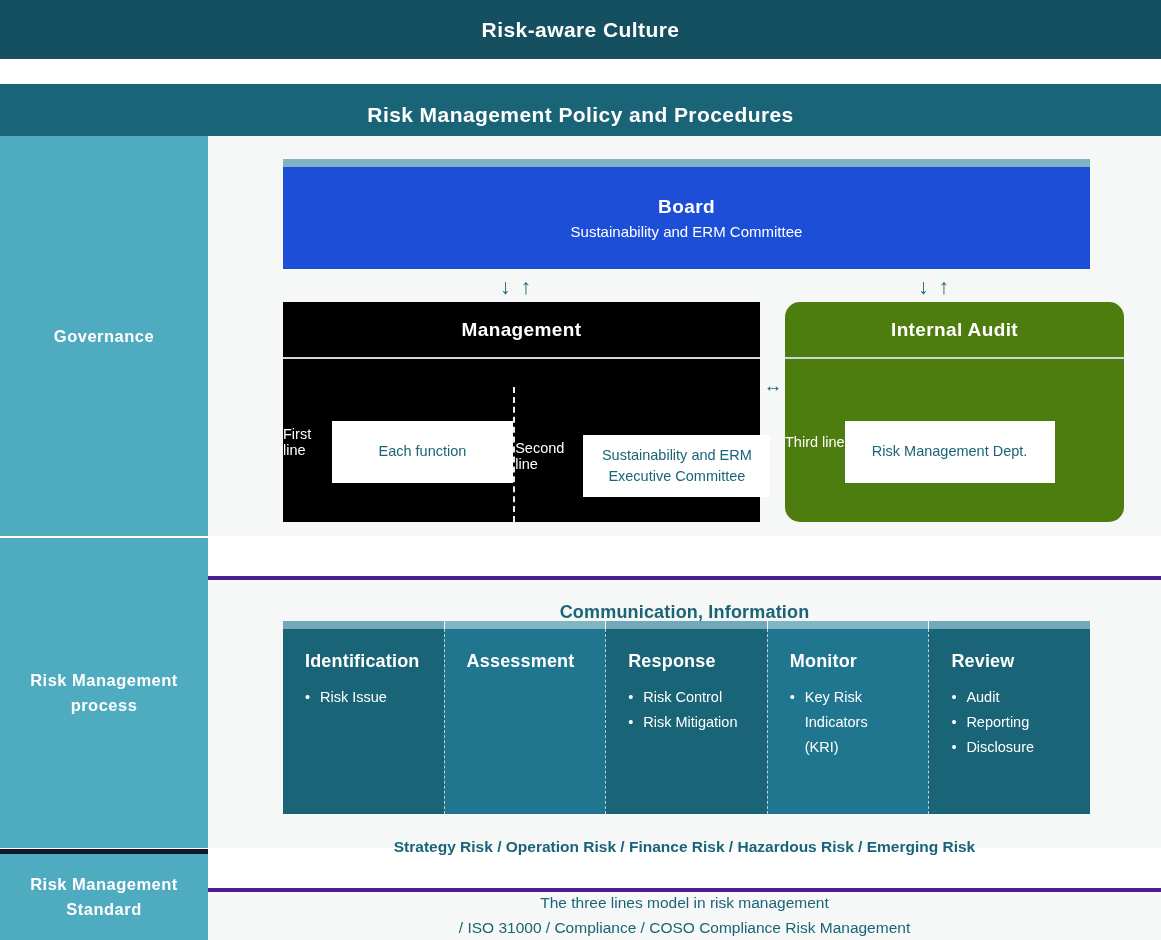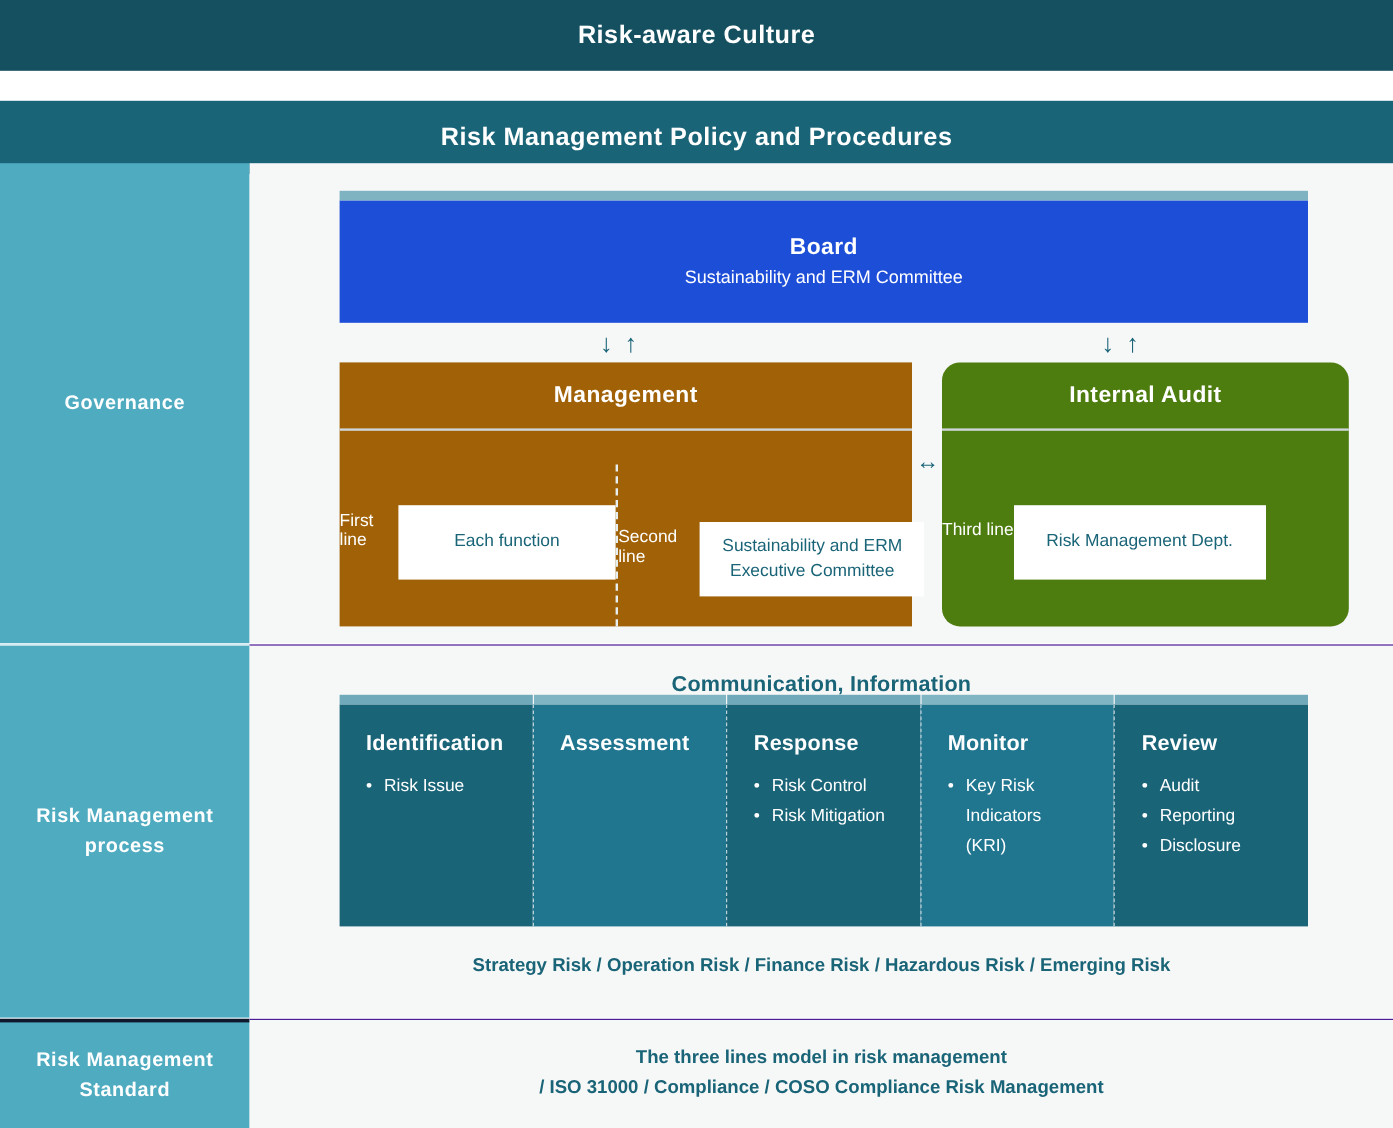--- a/index.html
+++ b/index.html
@@ -29,44 +29,44 @@
   .row-proc{top:401px;height:311px;}
   .row-std{top:713px;height:91px;}
 
   .sidebar{
     width:208px;flex:0 0 208px;
     background:#4fabc0;color:#ffffff;
     display:flex;align-items:center;justify-content:center;text-align:center;
     font-size:16.5px;font-weight:bold;line-height:1.5;letter-spacing:.03em;
   }
   .panel{flex:1;background:#f6f7f7;position:relative;}
-  .row-proc .panel, .row-std .panel{border-top:1px solid #4c1d95;}
+  .row-proc .panel, .row-std .panel{border-top:4px solid #4c1d95;margin-top:39px;}
   .row-proc .sidebar{border-top:1px solid #ffffff;}
-  .row-std .sidebar{border-top:3px solid #0f172a;}
+  .row-std .sidebar{border-top:5px solid #0f172a;}
 
   
   .board{
     position:absolute;left:75px;top:31px;width:807px;height:102px;
     background:#1d4ed8;
     display:flex;flex-direction:column;align-items:center;justify-content:center;
     color:#ffffff;box-sizing:border-box;
   }
   .board::before{
     content:"";position:absolute;left:0;top:-8px;width:100%;height:8px;
     background:#7fb3c2;
   }
   .board-title{font-size:19px;font-weight:bold;letter-spacing:.02em;}
   .board-sub{font-size:15px;margin-top:5px;}
 
   .arrows{position:absolute;top:140px;display:flex;gap:10px;
     font-size:21px;color:#1a6478;font-weight:bold;line-height:1;}
   .arrows-left{left:292px;}
   .arrows-right{left:710px;}
 
-  .mgmt-wrap{position:absolute;left:75px;top:166px;width:477px;height:220px;background:#a16207;}
+  .mgmt-wrap{position:absolute;left:75px;top:166px;width:477px;height:220px;background:#000000;}
   .ia-wrap{position:absolute;left:577px;top:166px;width:339px;height:220px;background:#4d7c0f;border-radius:15px;}
 
   .box-head{
     height:57px;display:flex;align-items:center;justify-content:center;
     color:#ffffff;font-size:19px;font-weight:bold;letter-spacing:.02em;
     border-bottom:2px solid #cfd6d9;box-sizing:border-box;
   }
   .box-body{display:flex;height:163px;}
   .lane{
     flex:1;display:flex;flex-direction:row;align-items:center;
@@ -121,21 +121,21 @@
   .proc-list li span{display:block;}
   .risk-types{
     position:absolute;left:0;top:258px;width:100%;text-align:center;
     font-size:15.5px;font-weight:bold;color:#1a6478;
   }
 
   
   .std-text{
     position:absolute;left:0;top:0;width:100%;height:100%;
     display:flex;flex-direction:column;align-items:center;justify-content:center;
-    font-size:15.5px;font-weight:bold;color:#1a6478;line-height:1.6;
+    font-size:15.5px;font-weight:normal;color:#1a6478;line-height:1.6;
   }
 </style>
 </head>
 <body>
 
 <div class="page">
 
   <div class="band band-culture">
     <span>Risk-aware Culture</span>
   </div>

